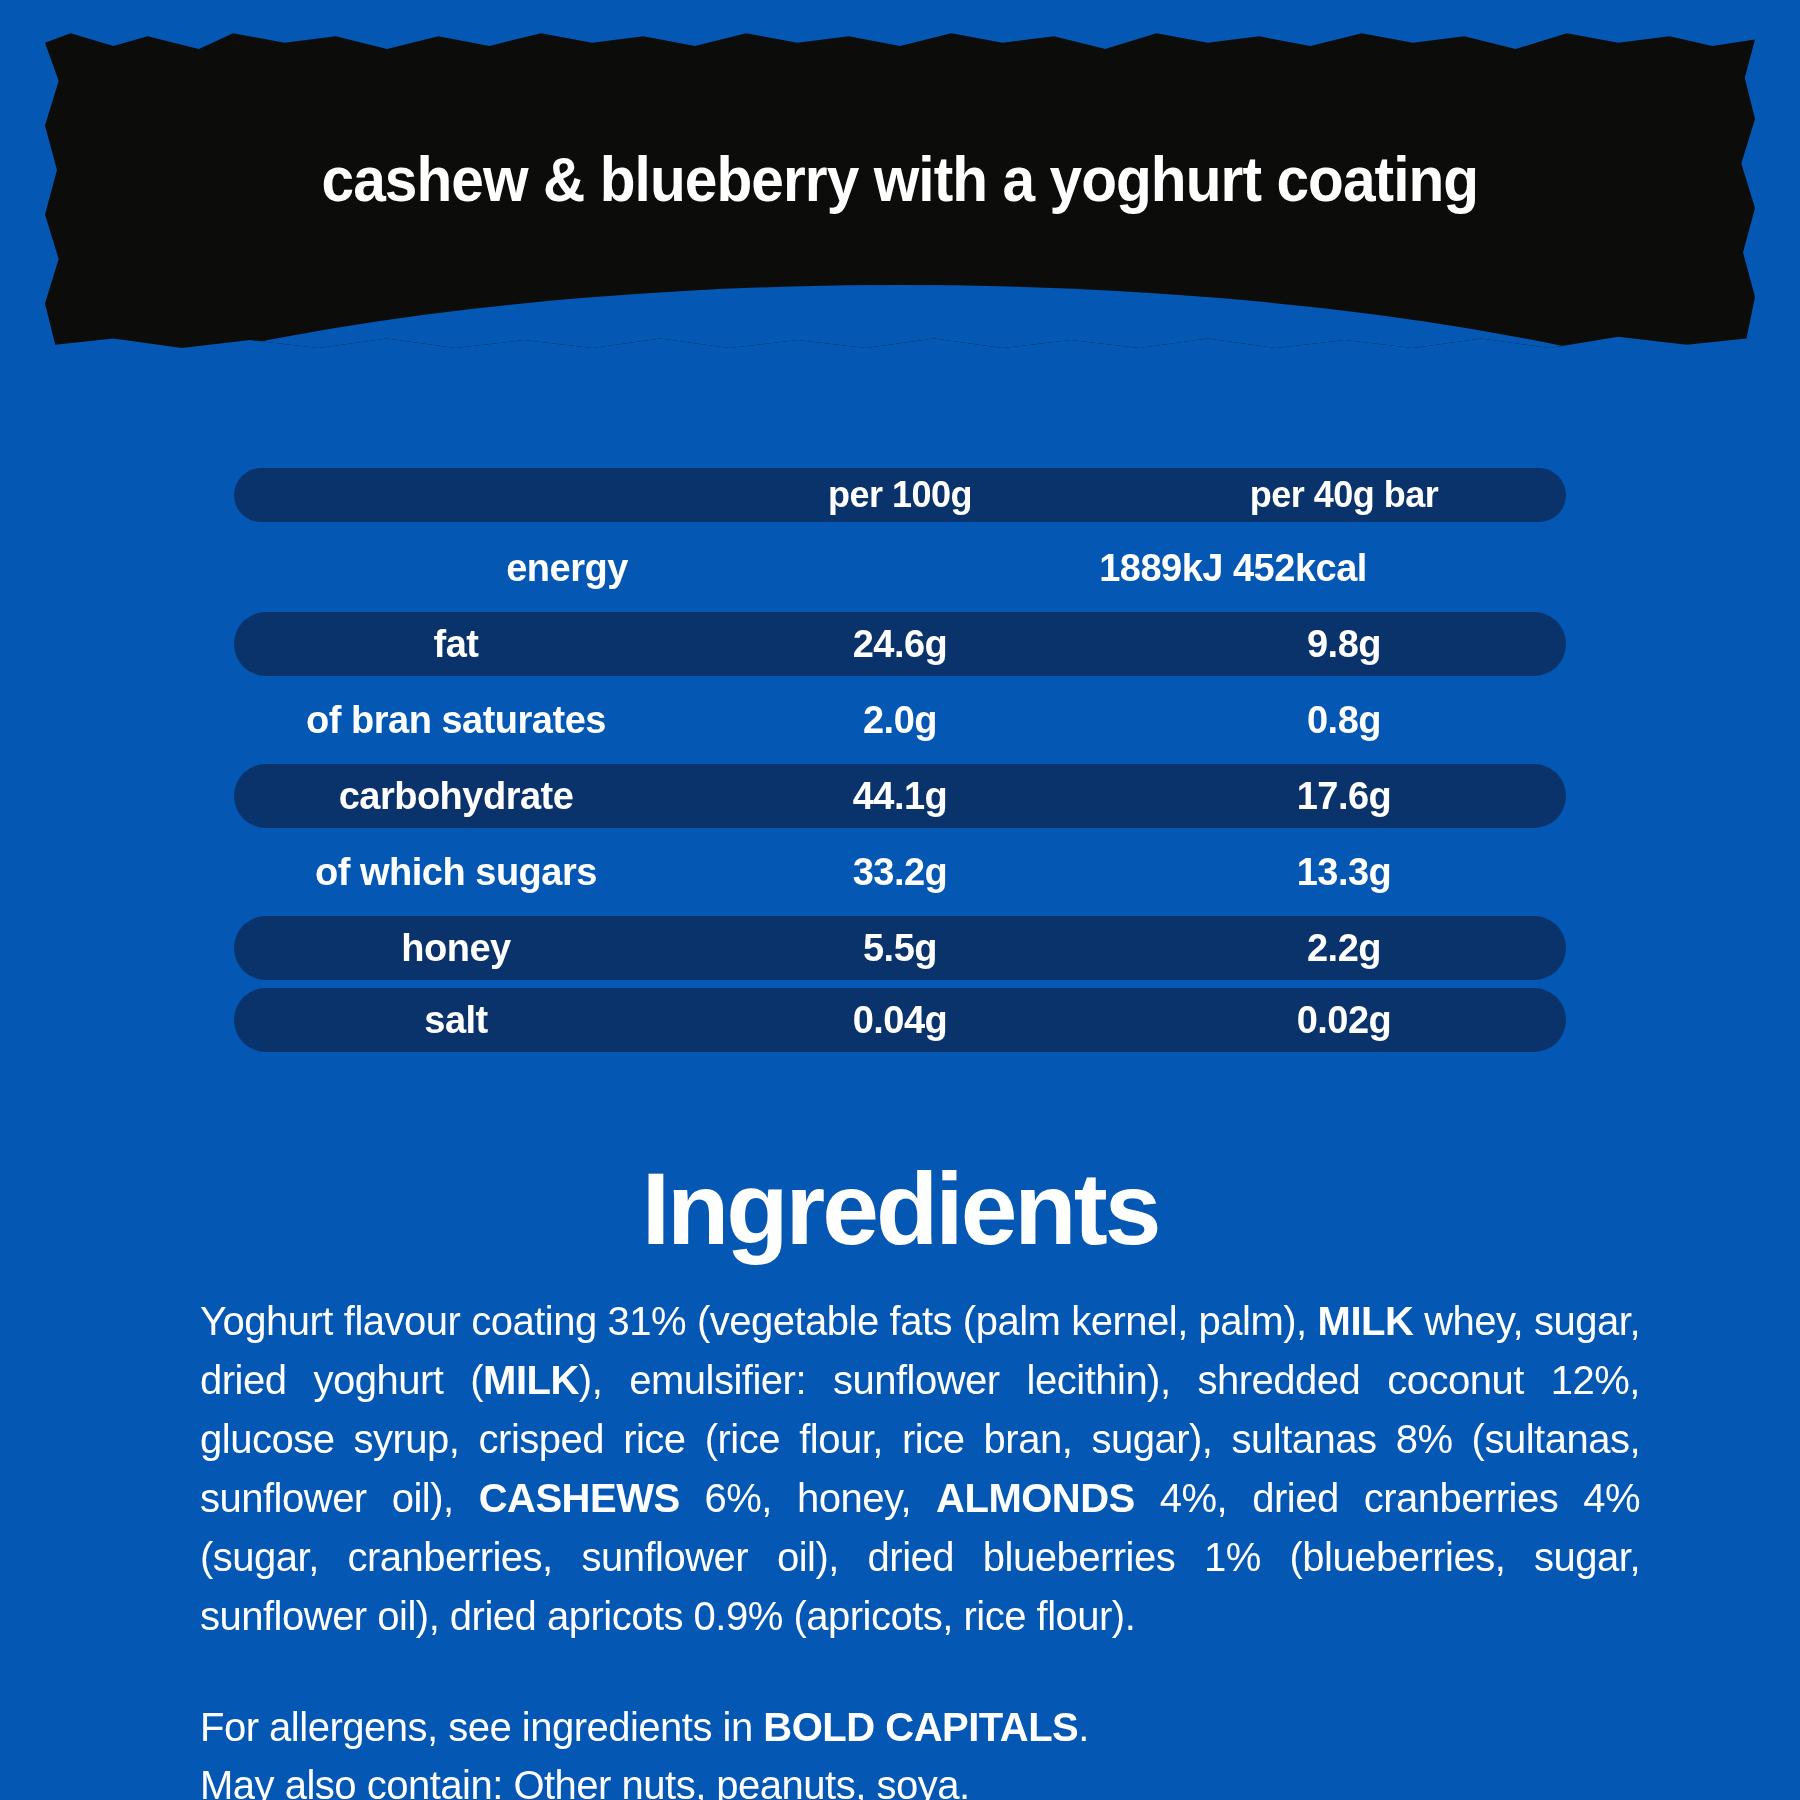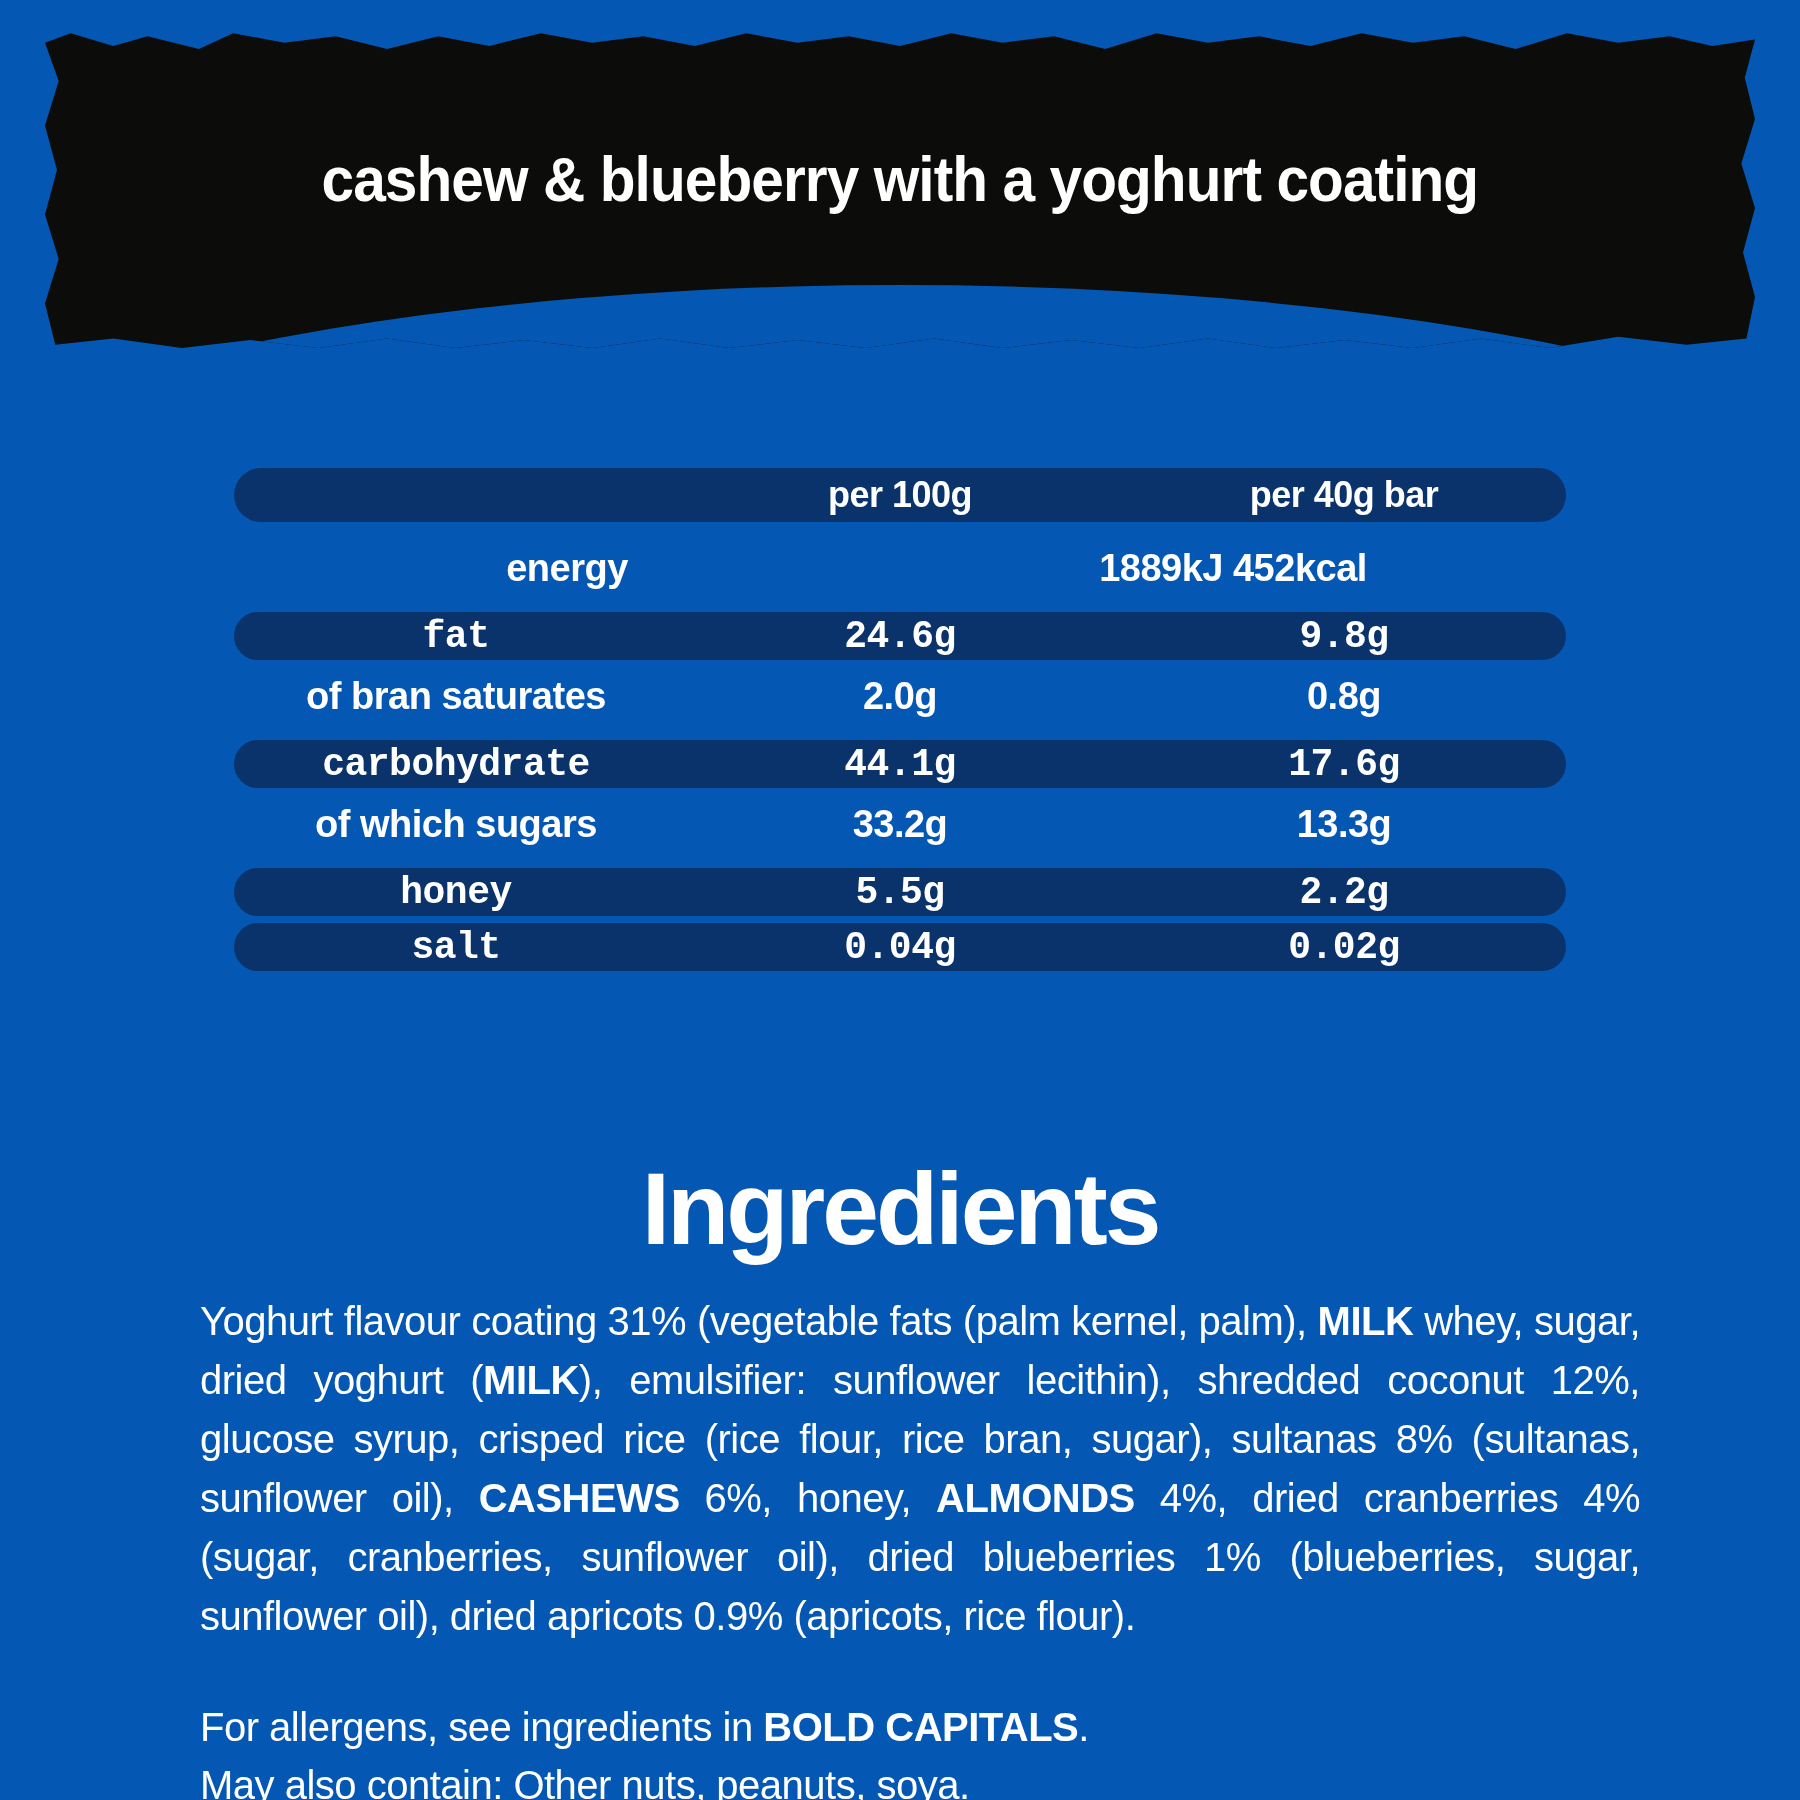--- a/index.html
+++ b/index.html
@@ -93,25 +93,24 @@
     align-items: center;
     font-size: 36px;
   }
   .row {
     height: 73px;
     display: flex;
     align-items: center;
     justify-content: flex-end;
   }
   .row.pill {
-    height: 48px;
-    margin: 7px 0 0 0;
+    height: 64px;
+    margin: 7px 0 8px 0;
     background: var(--pill);
     border-radius: 999px;
-    font-family: Liberation Mono, monospace;
   }
   .cell {
     flex: 1 1 33.33%;
     text-align: center;
     letter-spacing: -0.5px;
     white-space: nowrap;
   }
 
   
   .ingredients-block {

